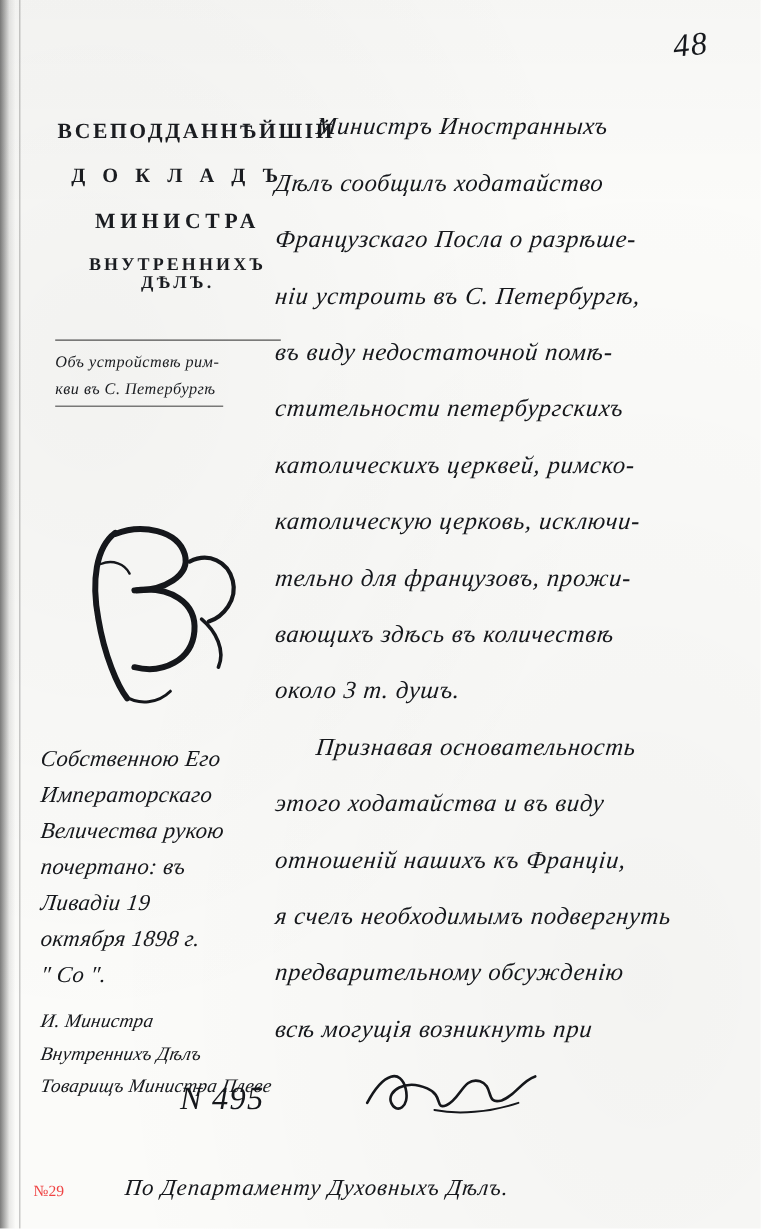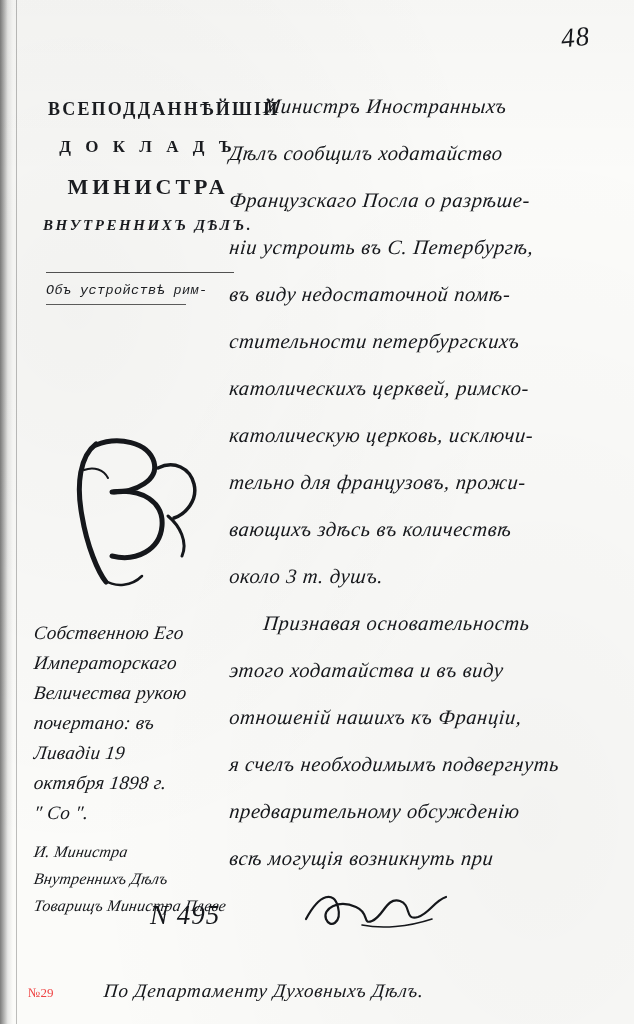--- a/index.html
+++ b/index.html
@@ -82,39 +82,38 @@
     letter-spacing: 2.2px;
     margin-left: 6px;
   }
   .stamp-line2 {
     font-size: 17px;
     margin-top: 19px;
     letter-spacing: 5px;
     text-align: center;
   }
   .stamp-line3 {
-    font-size: 22px;
+    font-size: 18px;
     margin-top: 19px;
     letter-spacing: 4px;
   }
   .stamp-line4 {
     font-size: 15px;
     margin-top: 20px;
     letter-spacing: 2.6px;
-    font-style: italic;
   }
   .subject-box {
     margin-top: 38px;
     margin-left: 4px;
     width: 188px;
     border-top: 1px solid rgba(25,25,25,0.75);
     padding-top: 7px;
   }
   .subject-line {
-    font-family: Liberation Mono, monospace;
+    font-family: Liberation Serif, serif;
     font-style: italic;
     font-size: 13.5px;
     color: #1b1d21;
     letter-spacing: 0.4px;
     line-height: 1.62;
     white-space: nowrap;
   }
   .subject-underline {
     width: 140px;
     height: 1px;
@@ -239,20 +238,21 @@
   <div class="left-col">
     <div class="stamp-title">
       <div class="stamp-line1">ВСЕПОДДАННѢЙШІЙ</div>
       <div class="stamp-line2">Д О К Л А Д Ъ</div>
       <div class="stamp-line3">МИНИСТРА</div>
       <div class="stamp-line4">ВНУТРЕННИХЪ ДѢЛЪ.</div>
     </div>
 
     <div class="subject-box">
       <div class="subject-line">Объ устройствѣ рим-</div>
+      <div class="subject-line">кви въ С. Петербургѣ</div>
       <div class="subject-underline"></div>
     </div>
   </div>
 
   <div class="monogram">
     <svg width="150" height="165" viewBox="0 0 150 165" fill="none">
       <path d="M34 14 C18 26, 14 54, 20 86 C25 116, 36 142, 44 152" stroke="#15171b" stroke-width="5" stroke-linecap="round" fill="none"></path>
       <path d="M34 15 C56 6, 86 12, 92 32 C97 50, 74 62, 52 62" stroke="#15171b" stroke-width="5" stroke-linecap="round" fill="none"></path>
       <path d="M50 62 C80 58, 102 72, 100 96 C98 120, 74 132, 50 126" stroke="#15171b" stroke-width="5" stroke-linecap="round" fill="none"></path>
       <path d="M96 38 C112 30, 128 38, 132 54 C136 70, 124 84, 112 88" stroke="#15171b" stroke-width="3.5" stroke-linecap="round" fill="none"></path>

